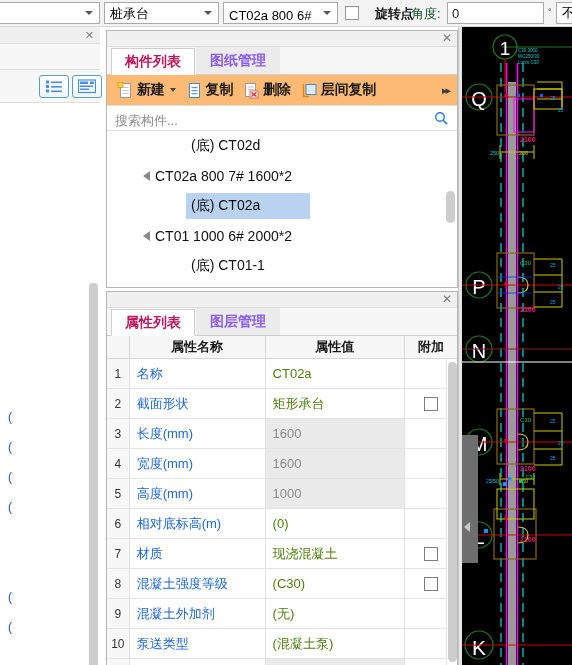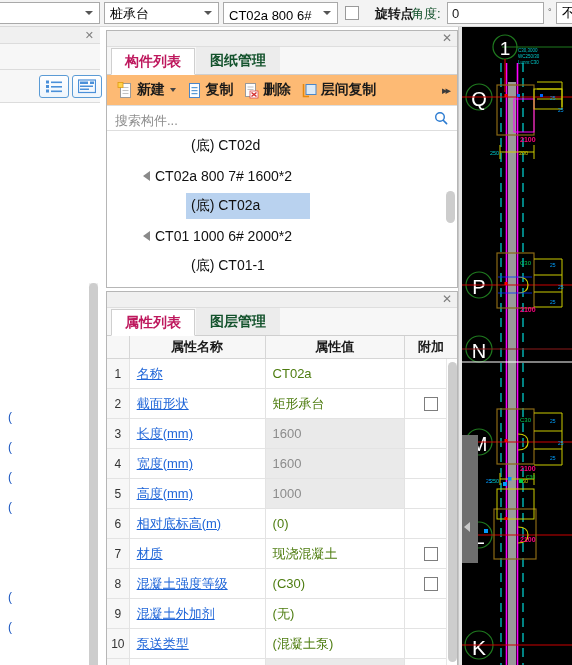--- a/index.html
+++ b/index.html
@@ -119,21 +119,21 @@
   .panel-close {
     position: absolute; right: 5px; top: 0px; font-size: 12px; color: #7c7c7c;
     line-height: 15px; cursor: default;
   }
   .tabstrip {
     height: 28px; background: #f7f7f7; border-bottom: 1px solid #cfcfcf;
     display: flex; align-items: flex-end; padding-left: 4px;
   }
   .tab {
     height: 27px; padding: 0 13px; display: flex; align-items: center;
-    font-size: 14px; color: #14532d; border: 1px solid transparent;
+    font-size: 14px; color: #8b5cf6; border: 1px solid transparent;
     background: #ececec; margin-right: 1px; font-weight: bold;
   }
   .tab.active {
     background: #ffffff; color: #be185d; border: 1px solid #cfcfcf;
     border-bottom: 1px solid #ffffff; margin-bottom: -1px;
   }
   .cmdbar {
     height: 31px; background: #fdba74; border-bottom: 1px solid #dedede;
     display: flex; align-items: center; padding-left: 6px; position: relative;
   }
@@ -207,21 +207,21 @@
   .c-att  { width: 55px; border-right: none !important; }
   .grid-row {
     display: flex; height: 30px; font-size: 13px;
     border-bottom: 1px solid #e3e3e3;
   }
   .grid-row .c { display: flex; align-items: center;
     border-right: 1px solid #e3e3e3; overflow: hidden; }
   .grid-row .c-idx {
     justify-content: center; background: #f7f7f7; color: #333; font-size: 12px;
   }
-  .grid-row .c-name { padding-left: 7px; color: #2066d8; text-decoration: underline; }
+  .grid-row .c-name { padding-left: 7px; color: #2066d8; }
   .grid-row .c-val  { padding-left: 7px; color: #4d7c0f; }
   .grid-row .c-val.ro { background: #eaeaea; color: #8c8c8c; }
   .grid-row .c-att {
     justify-content: center; border-right: none;
   }
   .chk-sq { width: 14px; height: 14px; border: 1px solid #7d7d7d; background: #fff; }
   .prop-scroll {
     position: absolute; right: 0px; top: 23px; width: 11px; bottom: 0;
     background: #ffffff; border-left: 1px solid #e8e8e8;
   }

